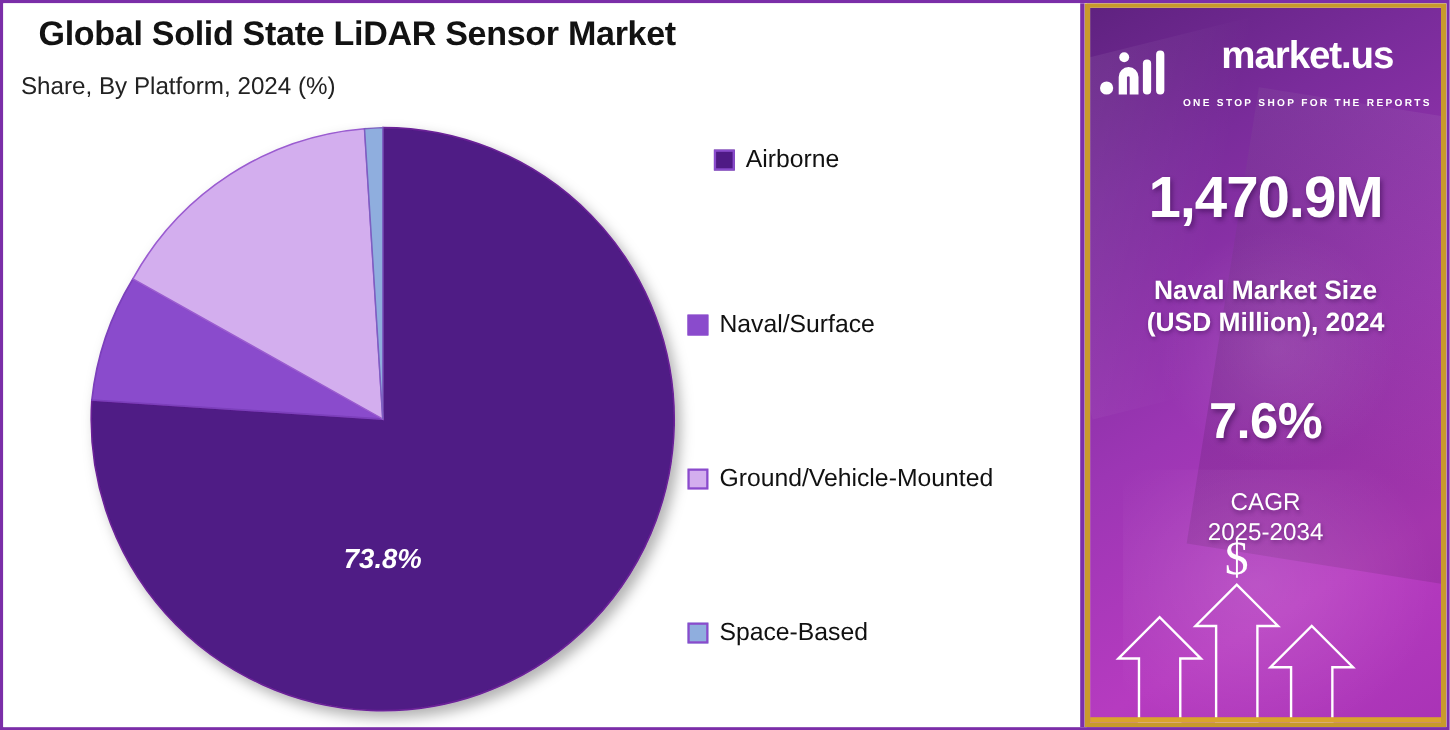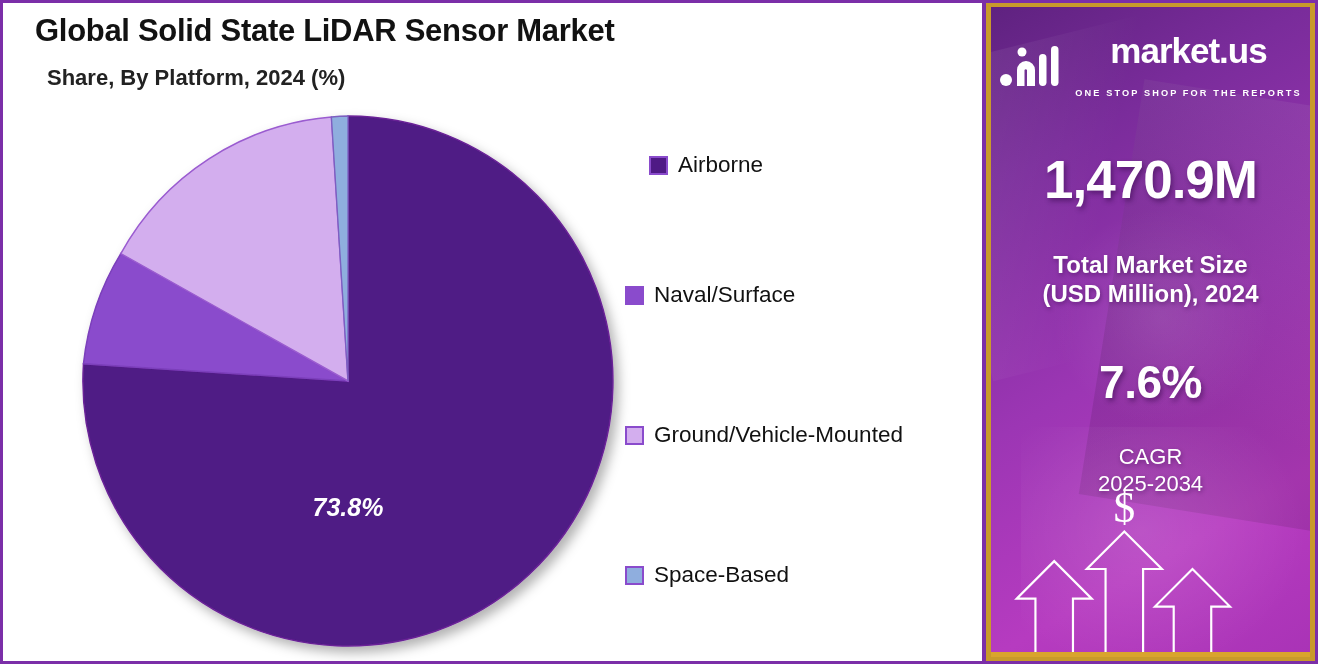--- a/index.html
+++ b/index.html
@@ -16,21 +16,21 @@
     background:#fff;overflow:hidden;
   }
   .chart-title{
     position:absolute;left:16px;top:10px;
     font-size:31px;font-weight:bold;color:#121212;letter-spacing:-0.3px;
     white-space:nowrap;
     margin-left:16px;
   }
   .chart-subtitle{
     position:absolute;left:16px;top:62px;
-    font-size:22px;font-weight:700;color:#222;white-space:nowrap;margin-left:28px;
+    font-size:22px;font-weight:400;color:#222;white-space:nowrap;
   }
 
   .pie-wrap{position:absolute;left:60px;top:95px;width:580px;height:570px;}
   .pie-svg{display:block;}
 
   .slice-label{
     font-size:25px;font-weight:bold;font-style:italic;fill:#ffffff;
     font-family:"Liberation Sans",sans-serif;
   }
 
@@ -39,21 +39,21 @@
   .legend-item{
     position:absolute;left:0;display:flex;align-items:center;gap:10px;
   }
   .legend-swatch{
     width:19px;height:19px;box-sizing:border-box;border:2px solid #8A4BCC;
     flex:0 0 auto;
   }
   .legend-label{
     font-size:22.5px;color:#111;white-space:nowrap;line-height:1;
   }
-  .li0{top:23px;padding-left:24px;} .li1{top:153px;} .li2{top:293px;} .li3{top:433px;}
+  .li0{top:3px;padding-left:24px;} .li1{top:153px;} .li2{top:293px;} .li3{top:433px;}
 
   
   .right-pane{
     position:absolute;right:0;top:0;width:333px;height:658px;
     box-sizing:border-box;
     border-left:4px solid #7B2EA8;
     overflow:hidden;
     padding-left:24px;
   }
   .right-inner{
@@ -180,21 +180,21 @@
           <circle cx="23" cy="12" r="4.5" fill="#fff"></circle>
         </svg>
         <span class="logo-text">
           <span class="logo-word">market.us</span>
           <span class="logo-tag">ONE STOP SHOP FOR THE REPORTS</span>
         </span>
       </div>
 
       <div class="stat-big stat-value-1">1,470.9M</div>
       <div class="stat-cap cap-1">
-        <div>Total Market Size</div>
+        <div>Naval Market Size</div>
         <div>(USD Million), 2024</div>
       </div>
 
       <div class="stat-big stat-value-2">7.6%</div>
       <div class="stat-cap cap-2">
         <div>CAGR</div>
         <div>2025-2034</div>
       </div>
 
       <svg class="arrows" viewBox="0 0 323 170">

